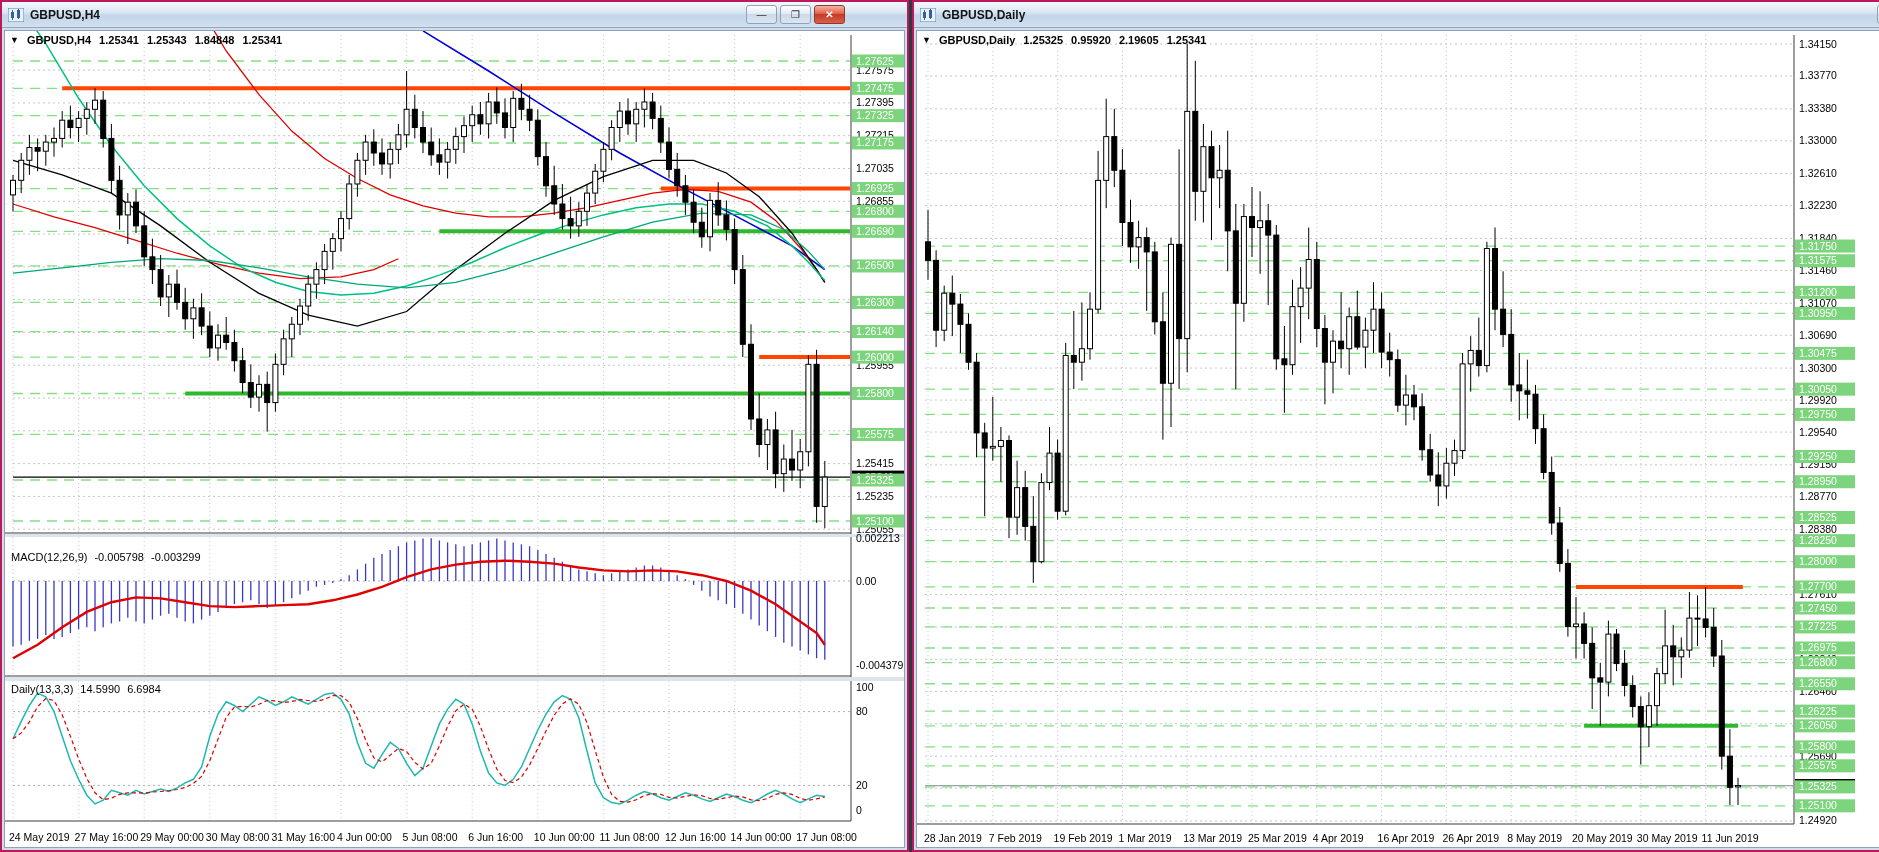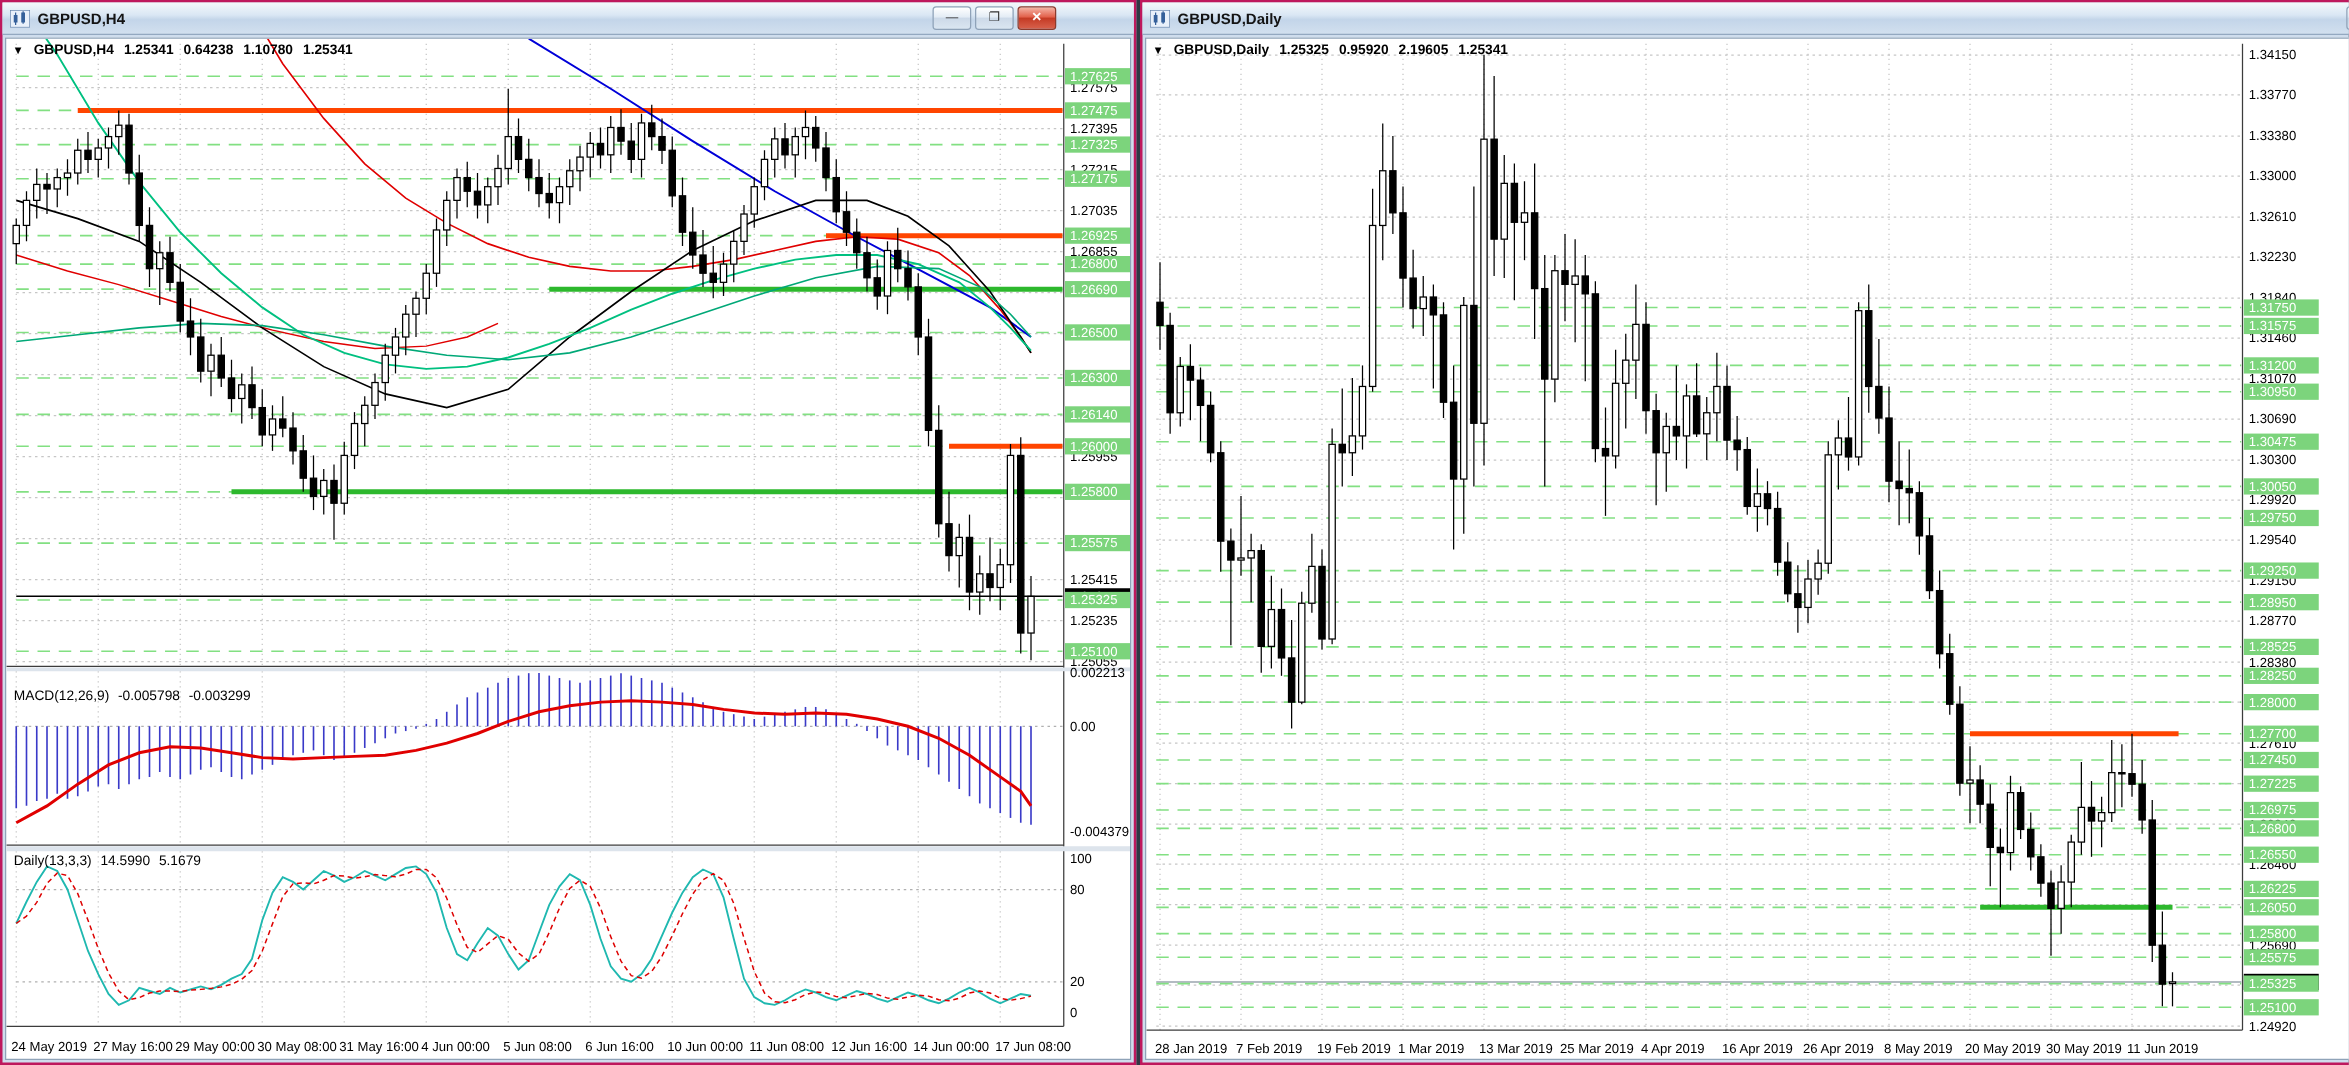--- a/index.html
+++ b/index.html
@@ -50,33 +50,33 @@
       <span class="wbtn">—</span>
       <span class="wbtn">❐</span>
       <span class="wbtn close-active">✕</span>
     </span>
   </div>
   <div class="client" id="client-left">
     <div class="chartheader">
       <span class="arrow">▼</span>
       <span>GBPUSD,H4</span>
       <span>1.25341</span>
-      <span>0.64238</span>
-      <span>1.10780</span>
+      <span>1.25343</span>
+      <span>1.84848</span>
       <span>1.25341</span>
     </div>
     <div class="pane-label" style="top:520px">
       <span>MACD(12,26,9)</span>
       <span>-0.005798</span>
       <span>-0.003299</span>
     </div>
     <div class="pane-label" style="top:652px">
       <span>Daily(13,3,3)</span>
       <span>14.5990</span>
-      <span>5.1679</span>
+      <span>6.6984</span>
     </div>
   <svg width="903" height="823">
         <g>
           <line x1="8" y1="4" x2="8" y2="502" stroke="#c6c6c6" stroke-width="1" stroke-dasharray="1,3"></line>
           <line x1="8" y1="506" x2="8" y2="645" stroke="#c6c6c6" stroke-width="1" stroke-dasharray="1,3"></line>
           <line x1="8" y1="650" x2="8" y2="790" stroke="#c6c6c6" stroke-width="1" stroke-dasharray="1,3"></line>
           <text x="4" y="810" class="">24 May 2019</text>
           <line x1="73.6" y1="4" x2="73.6" y2="502" stroke="#c6c6c6" stroke-width="1" stroke-dasharray="1,3"></line>
           <line x1="73.6" y1="506" x2="73.6" y2="645" stroke="#c6c6c6" stroke-width="1" stroke-dasharray="1,3"></line>
           <line x1="73.6" y1="650" x2="73.6" y2="790" stroke="#c6c6c6" stroke-width="1" stroke-dasharray="1,3"></line>

